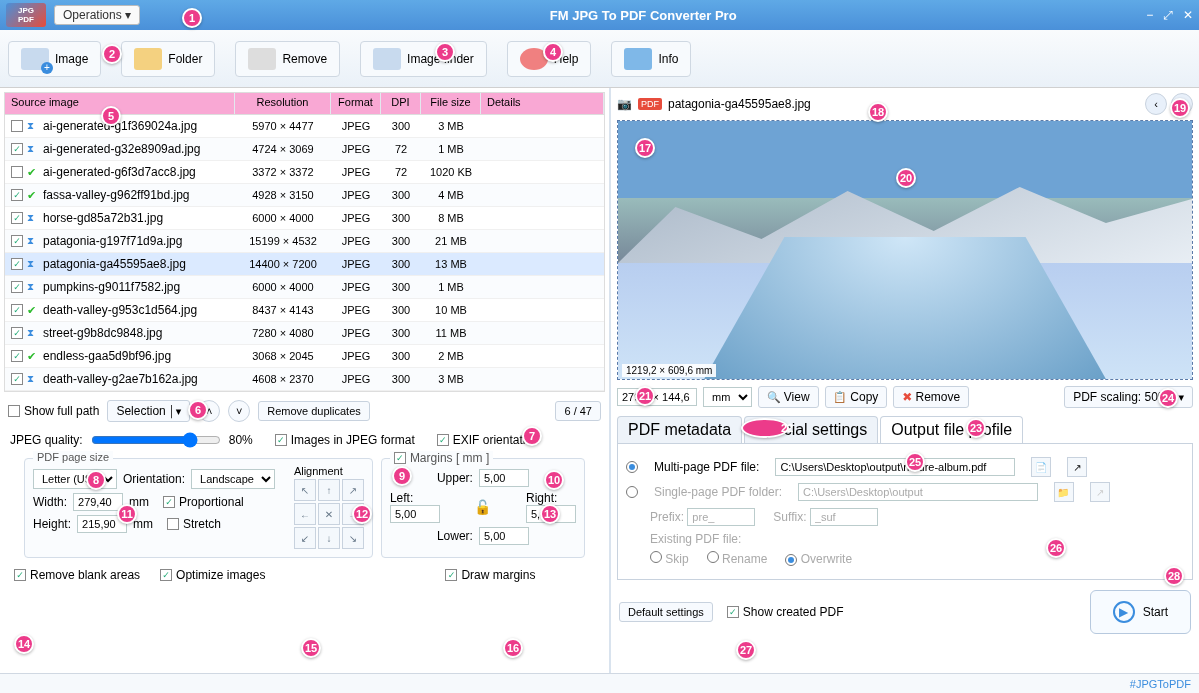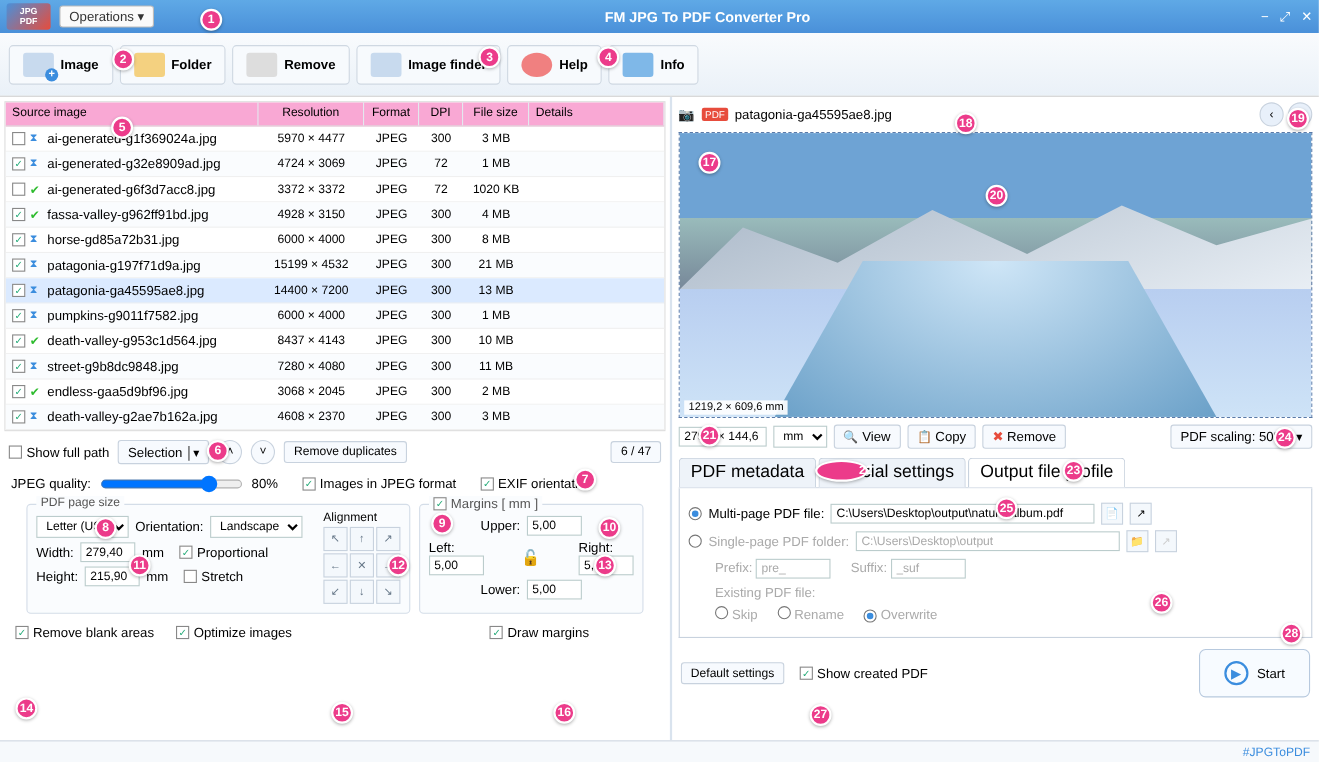--- a/index.html
+++ b/index.html
@@ -7,21 +7,21 @@
 
 
 .titlebar { height: 30px; background: linear-gradient(to bottom, #5fa9e6, #4a90d9); display: flex; align-items: center; padding: 0 6px; color: #fff; }
 .logo { width: 40px; height: 24px; background: linear-gradient(135deg,#4a90d9 0%,#e74c3c 100%); border-radius:3px; margin-right:8px; display:flex;align-items:center;justify-content:center;font-size:8px;font-weight:bold;color:#fff;}
 .ops-btn { background:#fafafa; color:#333; padding:2px 8px; border:1px solid #bbb; border-radius:3px; cursor:pointer; }
 .app-title { flex:1; text-align:center; font-weight:600; font-size:13px; }
 .win-controls { display:flex; gap:10px; font-size:14px; }
 .win-controls span { cursor:pointer; }
 
 
-.toolbar { height: 58px; display:flex; align-items:center; padding:4px 8px; gap:2px; border-bottom:1px solid #d0d0d0; background:linear-gradient(to bottom,#f9fbfd,#eaf1f8);font-weight:bold;}
+.toolbar { height: 58px; display:flex; align-items:center; padding:4px 8px; gap:16px; border-bottom:1px solid #d0d0d0; background:linear-gradient(to bottom,#f9fbfd,#eaf1f8);}
 .tool-btn { display:flex; align-items:center; gap:6px; padding:6px 12px; border:1px solid #cfd8e2; background:#f7fafd; border-radius:4px; cursor:pointer; margin-right:4px;}
 .tool-icon { width:28px; height:22px; background:#c8daee; border-radius:3px; position:relative; }
 .tool-icon.img::after{content:"+";position:absolute;right:-4px;bottom:-4px;width:12px;height:12px;background:#3b8dde;color:#fff;border-radius:50%;font-size:10px;line-height:12px;text-align:center;}
 .tool-icon.folder{background:#f4d180;}
 .tool-icon.remove{background:#ddd;}
 .tool-icon.finder{background:#c8daee;}
 .tool-icon.help{background:#f08080;border-radius:50%;}
 .tool-icon.info{background:#7fb8e8;}
 
 
@@ -83,21 +83,21 @@
 .label-bot{position:absolute;bottom:2px;left:4px;background:rgba(255,255,255,.9);padding:1px 4px;font-size:10px;}
 
 .preview-tools{display:flex;align-items:center;gap:6px;padding:6px 0;}
 .preview-tools input[type=text]{width:80px;}
 
 
 .tabs{display:flex;border-bottom:1px solid #c8d2de;margin-top:2px;}
 .tab{padding:4px 10px;border:1px solid #c8d2de;border-bottom:none;margin-right:2px;background:#eef3f9;cursor:pointer;font-size:16px;border-radius:4px 4px 0 0;}
 .tab.active{background:#fff;}
 .tab-content{border:1px solid #c8d2de;border-top:none;padding:8px;background:#fff;}
-.radio-row{display:flex;align-items:center;gap:6px;margin:5px 0;font-size:11px;}
+.radio-row{display:flex;align-items:center;gap:16px;margin:5px 0;font-size:11px;}
 .radio{width:12px;height:12px;border:1px solid #777;border-radius:50%;display:inline-flex;align-items:center;justify-content:center;}
 .radio.on::after{content:"";width:6px;height:6px;background:#3b8dde;border-radius:50%;}
 .path-input{width:240px;}
 .mini-btn{width:20px;height:20px;border:1px solid #c8d2de;background:#f4f8fc;display:inline-flex;align-items:center;justify-content:center;cursor:pointer;font-size:10px;}
 .disabled{color:#aaa;}
 .disabled .radio,.disabled input{color:#aaa;}
 .suffix-row{display:flex;gap:18px;margin:6px 0 6px 24px;font-size:11px;}
 .suffix-row input{width:68px;}
 
 .bottom-right{display:flex;align-items:center;gap:14px;padding:10px 2px 0 2px;}

